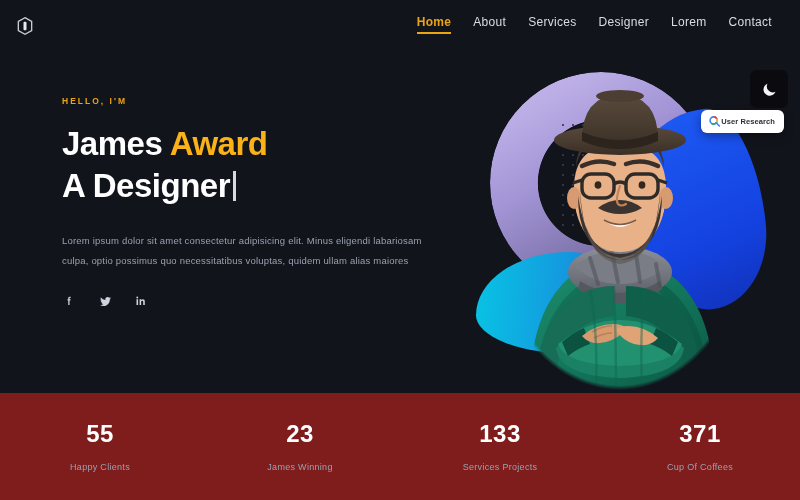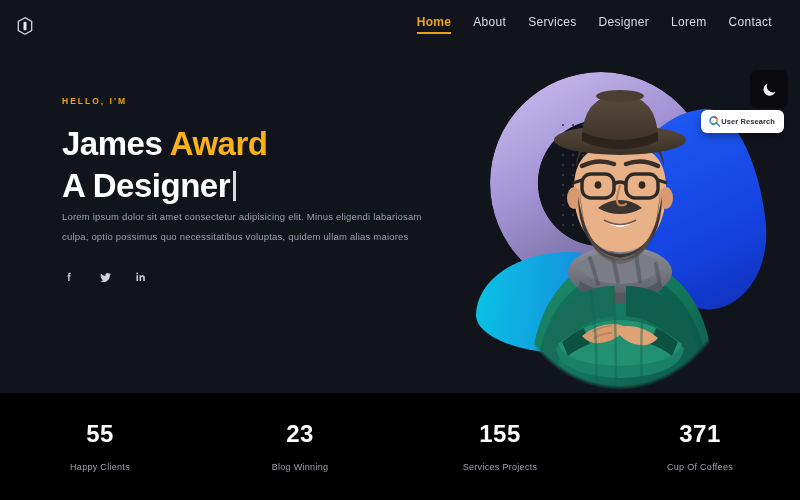--- a/index.html
+++ b/index.html
@@ -62,21 +62,21 @@
   }
   .title .accent { color:#fbb118; }
   .title-line2 { display:flex; align-items:center; }
   .cursor {
     display:inline-block; width:3px; height:30px;
     background:#d7dae2; margin-left:3px;
     animation:blink 1.05s step-end infinite;
   }
   @keyframes blink { 50% { opacity:0; } }
   .lead {
-    font-size:9.5px; line-height:2.05;
+    margin-top:24px; font-size:9.5px; line-height:2.05;
     color:#9aa0b0; max-width:368px; letter-spacing:.2px;
   }
   .socials { margin-top:24px; display:flex; gap:22px; align-items:center; }
   .social-link {
     width:14px; height:14px; display:flex;
     align-items:center; justify-content:center; cursor:pointer;
   }
 
   
   .hero-art {
@@ -129,21 +129,21 @@
     z-index:30;
   }
   .badge-text {
     font-size:7.5px; font-weight:700; color:#2b2b35;
     letter-spacing:.1px; white-space:nowrap;
   }
 
   
   .stats {
     position:absolute; top:393px; left:0; width:800px; height:107px;
-    background:#000000;
+    background:#7f1d1d;
     display:flex; align-items:center;
   }
   .stat {
     flex:1; text-align:center;
   }
   .stat-value {
     font-size:24px; font-weight:700; color:#ffffff;
     letter-spacing:.5px; line-height:1;
   }
   .stat-label {
@@ -320,23 +320,23 @@
   </div>
 </section>
 
 <section class="stats">
   <div class="stat">
     <div class="stat-value">55</div>
     <div class="stat-label">Happy Clients</div>
   </div>
   <div class="stat">
     <div class="stat-value">23</div>
-    <div class="stat-label">Blog Winning</div>
+    <div class="stat-label">James Winning</div>
   </div>
   <div class="stat">
-    <div class="stat-value">155</div>
+    <div class="stat-value">133</div>
     <div class="stat-label">Services Projects</div>
   </div>
   <div class="stat">
     <div class="stat-value">371</div>
     <div class="stat-label">Cup Of Coffees</div>
   </div>
 </section>
 
 </body></html>

